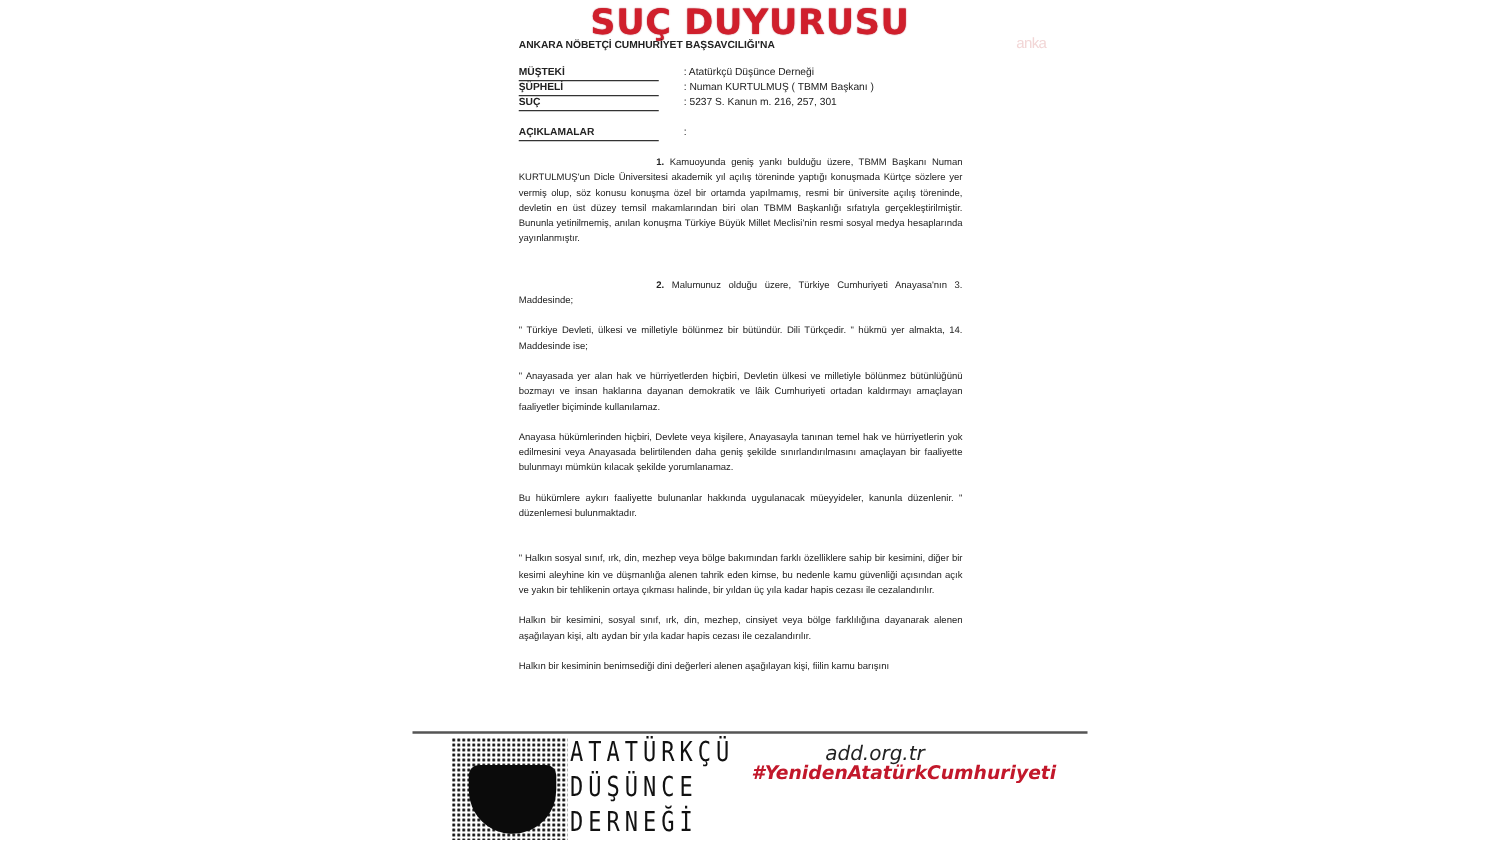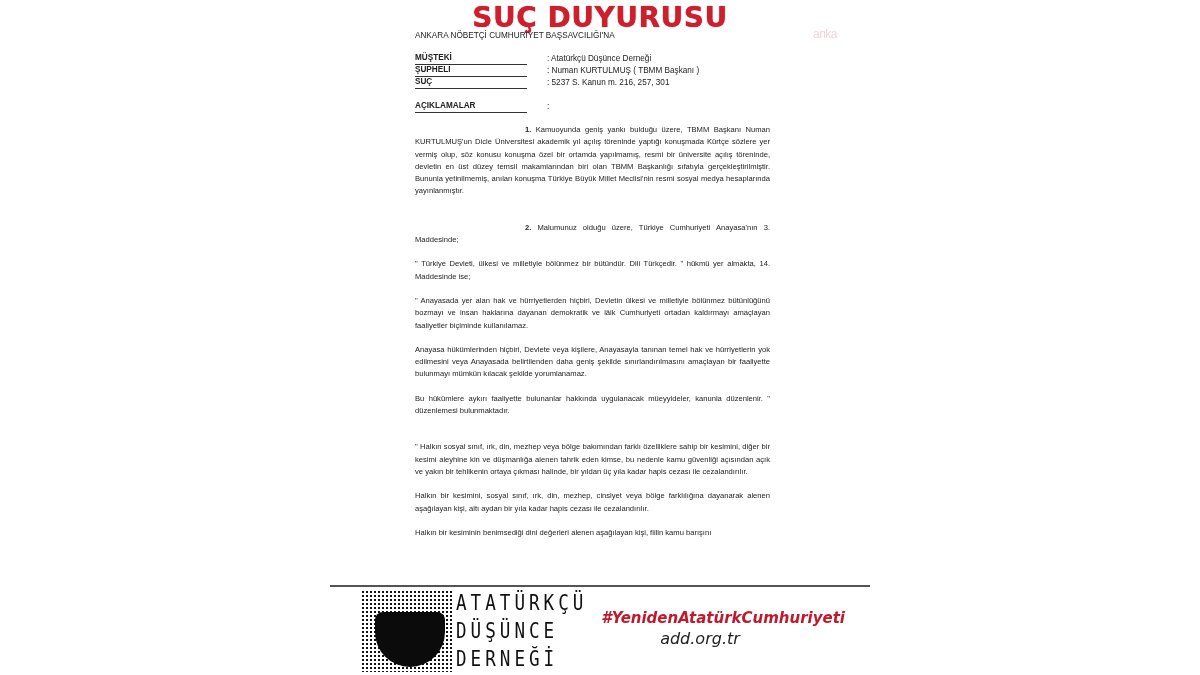--- a/index.html
+++ b/index.html
@@ -1,36 +1,36 @@
 <!DOCTYPE html>
 <html><head>
   <meta charset="utf-8">
   <style>
     html, body { margin:0; padding:0; background:#ffffff; }
     body { width:1200px; height:675px; position:relative; overflow:hidden; font-family:"Liberation Sans", sans-serif; color:#222; }
     .title { position:absolute; left:0; width:1200px; top:1px; text-align:center; font-family:"DejaVu Sans", sans-serif; font-weight:bold; font-size:28px; color:#d01f2c; letter-spacing:0.5px; text-shadow:0 0 1px #a01020; }
     .watermark { position:absolute; left:813px; top:27px; font-size:12px; color:#f2d6d6; font-family:"Liberation Sans", sans-serif; letter-spacing:-0.5px; }
-    .addressee { position:absolute; left:415px; top:31px; font-size:8.2px; font-weight:normal; color:#222; }
-    .field { position:absolute; left:415px; font-size:8.2px; height:12px; display:flex; align-items:flex-end; }
+    .addressee { position:absolute; left:415px; top:31px; font-size:8.2px; font-weight:bold; color:#222; }
+    .field { position:absolute; left:415px; font-size:8.2px; height:12px; display:flex; align-items:flex-start; }
     .field .lbl { width:112px; font-weight:bold; border-bottom:1px solid #333; height:11px; }
     .field .val { padding-left:1px; height:11px;margin-left:19px; }
     .doc { position:absolute; left:415px; top:124px; width:355px; font-size:7.6px; line-height:12.3px; color:#222; text-align:justify; }
     .doc p { margin:0; }
     .doc .gap { height:12px; }
     .doc .big-gap { height:24px; }
     .doc .indent { text-indent:110px; }
     .doc b { font-weight:bold; }
     .divider { position:absolute; left:330px; top:585px; width:540px; height:2px; background:#555; }
     .logo-box { position:absolute; left:361px; top:590px; width:93px; height:82px;
       background-image: radial-gradient(circle, #111 1.1px, transparent 1.2px);
       background-size:4px 4px; }
     .logo-face { position:absolute; left:375px; top:612px; width:70px; height:55px; background:#0b0b0b; border-radius:8px 8px 35px 35px; }
     .logo-text { position:absolute; left:456px; top:589px; width:90px; font-family:"DejaVu Sans Mono", monospace; font-size:22px; line-height:28px; color:#111; transform:scaleX(0.8); transform-origin:left top; letter-spacing:5px; }
     .hashtag { position:absolute; left:555px; top:609px; width:290px; text-align:right; font-family:"DejaVu Sans", sans-serif; font-weight:bold; font-style:italic; font-size:15px; color:#c2182b; }
-    .website { position:absolute; left:555px; top:629px; width:290px; text-align:center; font-family:"DejaVu Sans", sans-serif; font-style:italic; font-size:16px; color:#222; }
+    .website { position:absolute; left:555px; top:593px; width:290px; text-align:center; font-family:"DejaVu Sans", sans-serif; font-style:italic; font-size:16px; color:#222; }
   </style>
 </head>
 <body>
 
 <div class="title">SUÇ DUYURUSU</div>
 <div class="watermark">anka</div>
 <div class="addressee">ANKARA NÖBETÇİ CUMHURİYET BAŞSAVCILIĞI'NA</div>
 
 <div class="field" style="top:53px;">
   <span class="lbl">MÜŞTEKİ</span>

